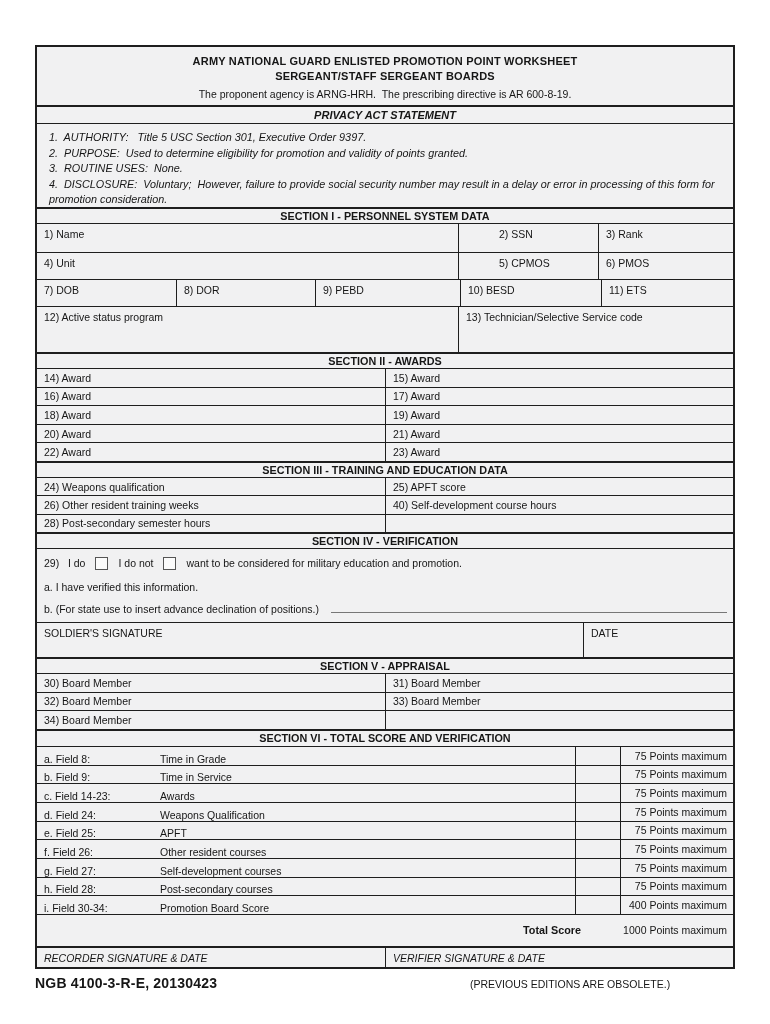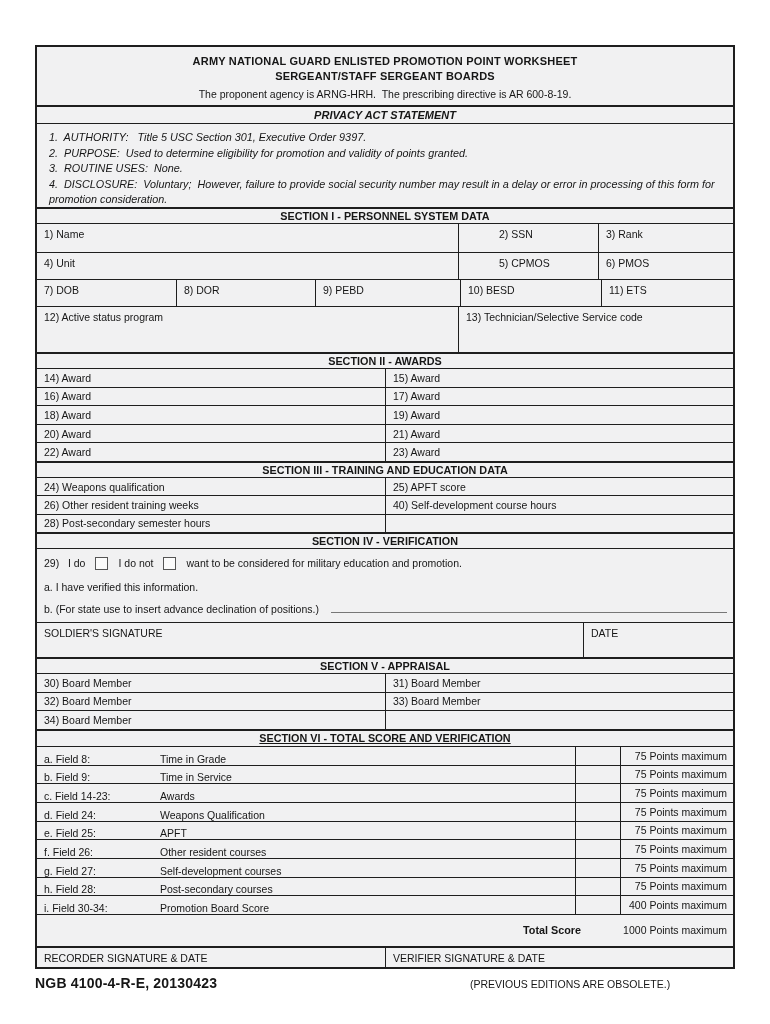--- a/index.html
+++ b/index.html
@@ -13,21 +13,21 @@
   
   .hdr { height:58px; text-align:center; padding-top:8px; }
   .t1,.t2 { font-size:11px; font-weight:bold; letter-spacing:.2px; }
   .t2 { margin-top:3px; }
   .sub { font-size:10.5px; margin-top:6px; white-space:pre-wrap; }
 
   
   .sec-bar { border-top:2px solid #1e1e1e; display:flex; align-items:center; justify-content:center;
     font-weight:bold; font-size:10.8px; }
   .privacy-bar { height:18px; font-style:italic; font-size:11px; }
-  .h16 { height:16px; } .h17 { height:17px;text-decoration:underline; }
+  .h16 { height:16px; } .h17 { height:17px; }
 
   .privacy-body { height:84px; border-top:1px solid #1e1e1e; padding:6px 14px 0 12px;
     font-style:italic; font-size:10.8px; }
   .pi { white-space:pre-wrap; line-height:15.5px; }
 
   
   .row { display:flex; border-top:1px solid #1e1e1e; }
   .cell { padding:4px 6px 0 7px; font-size:10.5px; overflow:hidden; }
   .cl { border-left:1px solid #1e1e1e; }
   .vc { display:flex; align-items:center; padding-top:0; }
@@ -292,21 +292,21 @@
       </div>
     <div class="cell cl w45"></div>
     <div class="cell vc cl flex1 pts">400 Points maximum</div>
   </div>
 
   <div class="total-row">
     <span class="total-label">Total Score</span>
     <span class="total-max">1000 Points maximum</span>
   </div>
 
-  <div class="row recrow" style="border-top-width:2px; flex:1;">
+  <div class="row recrow" style="border-top-width:2px; flex:1;font-style:italic;">
     <div class="cell sig-cell w348"><span>RECORDER SIGNATURE &amp; DATE</span></div>
     <div class="cell sig-cell cl flex1"><span>VERIFIER SIGNATURE &amp; DATE</span></div>
   </div>
 
 </div>
 
-<div class="f-num">NGB 4100-4-R-E, 20130423</div>
+<div class="f-num">NGB 4100-3-R-E, 20130423</div>
 <div class="f-note">(PREVIOUS EDITIONS ARE OBSOLETE.)</div>
 
 </body></html>

